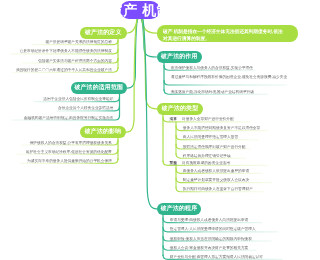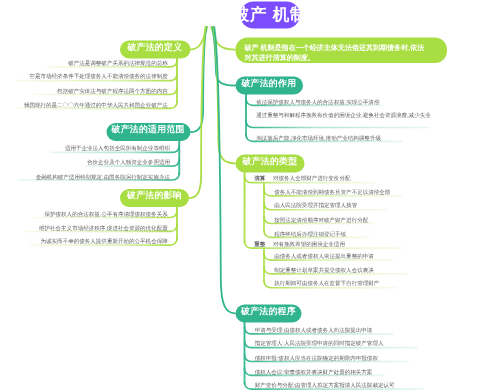--- a/index.html
+++ b/index.html
@@ -3,21 +3,21 @@
 <meta charset="utf-8">
 <style>
   html,body{margin:0;padding:0;width:300px;height:260px;background:#fff;overflow:hidden;}
   body{font-family:"Liberation Sans",sans-serif;}
   #canvas{position:relative;width:300px;height:260px;background:#fff;}
   svg#links{position:absolute;left:0;top:0;width:300px;height:260px;}
   svg#links path{fill:none;stroke-linecap:round;stroke-linejoin:round;}
   .pill{position:absolute;border-radius:999px;color:#fff;font-weight:700;
         display:flex;align-items:center;justify-content:center;box-sizing:border-box;
         line-height:1;white-space:nowrap;z-index:3;}
-  .pill.root{font-size:11px;letter-spacing:.5px;margin-left:40px;}
+  .pill.root{font-size:14px;letter-spacing:.5px;}
   .pill.branch{font-size:5.9px;letter-spacing:.2px;}
   .block{position:absolute;border-radius:8px;color:#fff;font-weight:700;font-size:4.7px;
          box-sizing:border-box;padding:3.4px 6px;z-index:3;}
   .block .bl{white-space:nowrap;line-height:1.55;}
   .leaf{position:absolute;color:#5f5f5f;font-size:3.7px;white-space:nowrap;line-height:1.25;z-index:2;}
   .leaf.ra{text-align:right;}
   .leaf.wrap{white-space:normal;line-height:1.28;}
   .tag{position:absolute;color:#5f5f5f;font-size:3.7px;font-weight:700;white-space:nowrap;line-height:1.25;z-index:2;}
 </style>
 </head>

